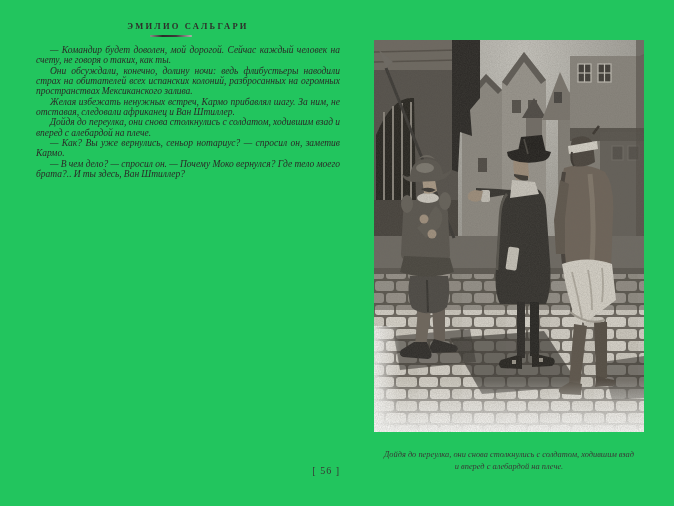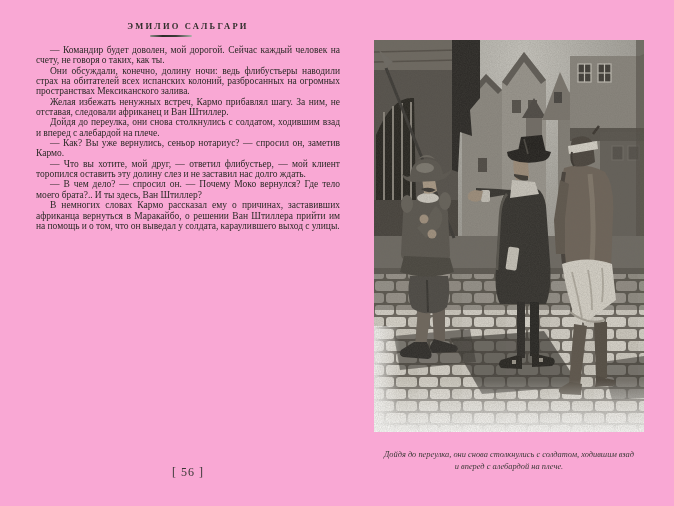--- a/index.html
+++ b/index.html
@@ -1,42 +1,43 @@
 <!DOCTYPE html>
 <html lang="ru"><head>
 <meta charset="utf-8">
 <style>
   html,body{margin:0;padding:0;background:#ffffff;}
   .spread{
     position:relative;width:674px;height:506px;margin:0;
-    background:#f9a8d4;overflow:hidden;
+    background:#22c55e;overflow:hidden;
     font-family:"Liberation Serif","DejaVu Serif",serif;
     color:#2b2a27;
   }
   
   .running-head{
     position:absolute;left:36px;top:21px;width:304px;
     text-align:center;font-size:8.5px;font-weight:bold;
     letter-spacing:2.2px;color:#2f2e2b;
   }
   .head-rule{
     position:absolute;left:150px;top:35px;width:42px;height:2px;
     background:linear-gradient(90deg,#8f8d89 0%,#2b2a27 30%,#3c3b38 62%,#b3b1ad 100%);
     border-radius:1px;
   }
   .text-block{
     position:absolute;left:36px;top:45px;width:304px;height:416px;
     overflow:hidden;
     font-size:9.5px;line-height:10.35px;text-align:justify;
     color:#2b2a27;
+    font-style:italic;
   }
   .text-block p{margin:0;text-indent:14px;word-spacing:-0.2px;}
   .folio{
     position:absolute;left:36px;top:465px;width:304px;
-    text-align:center;font-size:12px;letter-spacing:1px;color:#38373​4;
+    text-align:right;font-size:10px;letter-spacing:1px;color:#38373​4;
     color:#383734;
   }
   
   .illustration{
     position:absolute;left:374px;top:40px;width:270px;height:392px;
   }
   .illustration svg{display:block;width:270px;height:392px;}
   .caption{
     position:absolute;left:381px;top:449px;width:256px;
     text-align:center;font-style:italic;font-size:8.4px;line-height:11.5px;
@@ -50,23 +51,21 @@
 
   <div>
     <div class="running-head">ЭМИЛИО САЛЬГАРИ</div>
     <div class="head-rule"></div>
     <div class="text-block">
         <p>— Командир будет доволен, мой дорогой. Сейчас каждый человек на счету, не говоря о таких, как ты.</p>
         <p>Они обсуждали, конечно, долину ночи: ведь флибустьеры наводили страх на обитателей всех испанских колоний, разбросанных на огромных пространствах Мексиканского залива.</p>
         <p>Желая избежать ненужных встреч, Кармо прибавлял шагу. За ним, не отставая, следовали африканец и Ван Штиллер.</p>
         <p>Дойдя до переулка, они снова столкнулись с солдатом, ходившим взад и вперед с алебардой на плече.</p>
         <p>— Как? Вы уже вернулись, сеньор нотариус? — спросил он, заметив Кармо.</p>
-        <p>— Что вы хотите, мой друг, — ответил флибустьер, — мой клиент торопился оставить эту долину слез и не заставил нас долго ждать.</p>
         <p>— В чем дело? — спросил он. — Почему Моко вернулся? Где тело моего брата?.. И ты здесь, Ван Штиллер?</p>
-        <p>В немногих словах Кармо рассказал ему о причинах, заставивших африканца вернуться в Маракайбо, о решении Ван Штиллера прийти им на помощь и о том, что он выведал у солдата, караулившего выход с улицы.</p>
       </div>
     <div class="folio">[ 56 ]</div>
   </div>
 
   <div>
     <div class="illustration" aria-label="Гравюра: солдат с алебардой, нотариус в широкополой шляпе и африканец на мощеной улице старого города">
       <svg viewBox="0 0 270 392" xmlns="http://www.w3.org/2000/svg">
         <defs>
           <radialGradient id="sky" cx="0.55" cy="0.05" r="0.95">
             <stop offset="0" stop-color="#c9c7c0"></stop>

